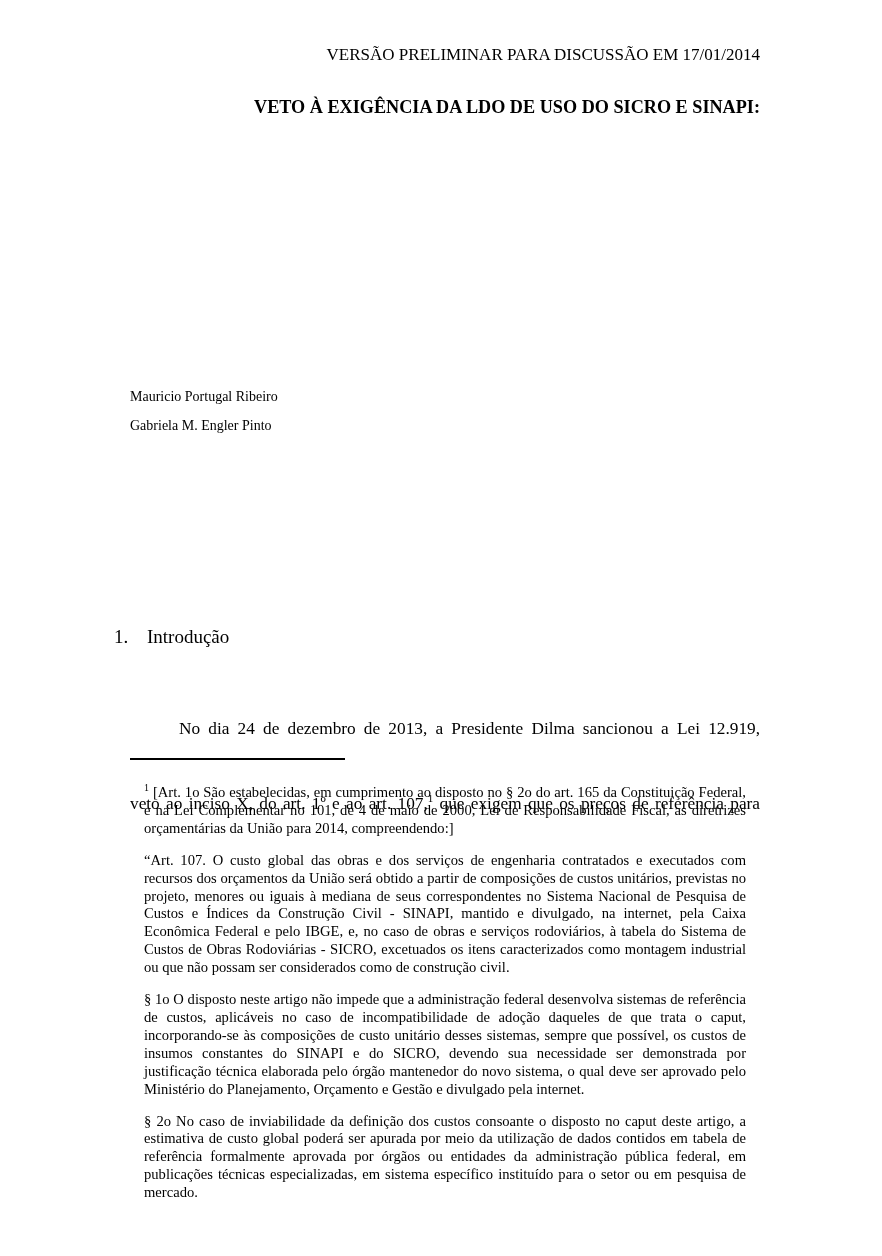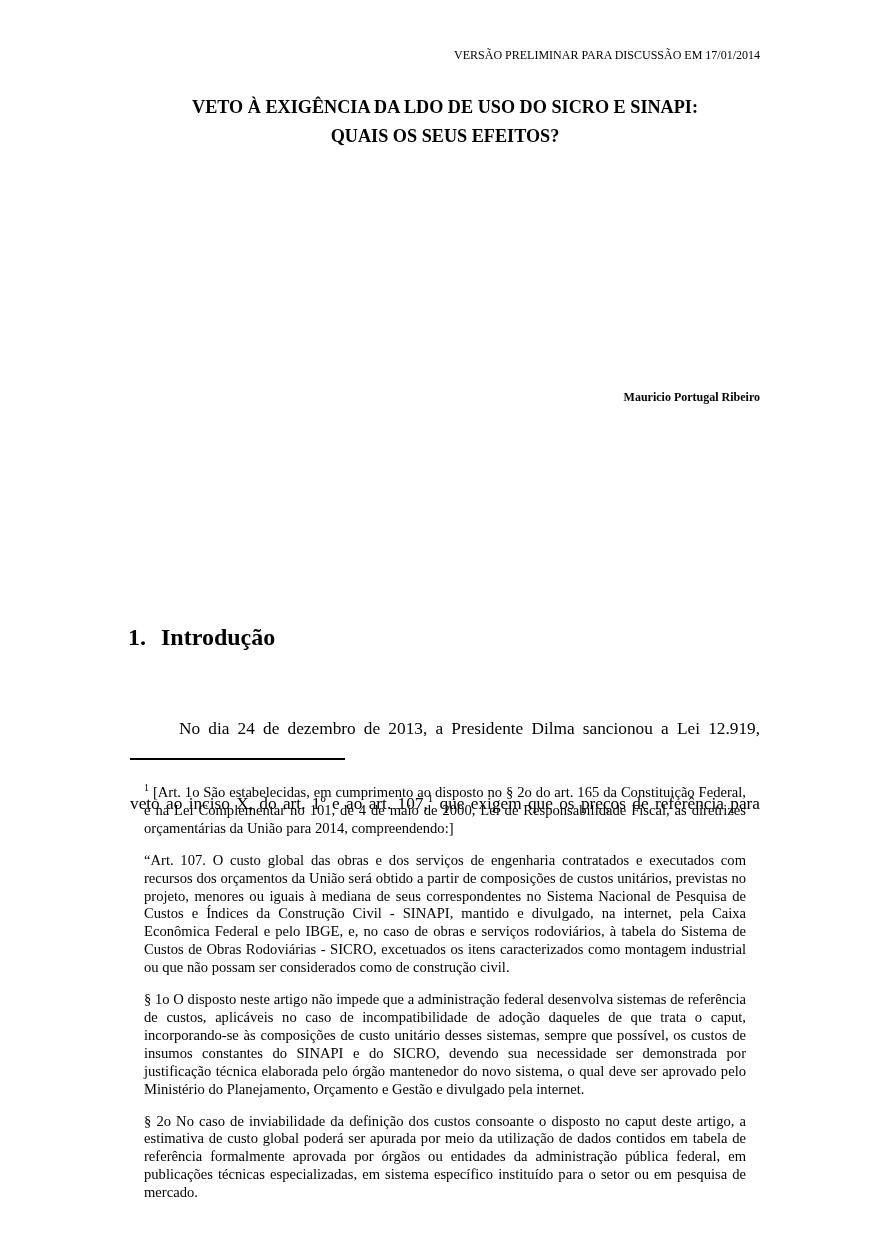--- a/index.html
+++ b/index.html
@@ -9,41 +9,41 @@
     height: 1256px;
     background: #ffffff;
     color: #000000;
     font-family: "Liberation Serif", "DejaVu Serif", serif;
     overflow: hidden;
   }
   .header-note {
     position: absolute;
     top: 44px; left: 130px; width: 630px;
     text-align: right;
-    font-size: 12px; line-height: 22px;
+    font-size: 17px; line-height: 22px;
   }
   .doc-title {
     position: absolute;
     top: 93px; left: 130px; width: 630px;
-    text-align: center;
+    text-align: right;
     font-weight: bold;
     font-size: 18.2px; line-height: 29px;
   }
   .authors {
     position: absolute;
     top: 383px; left: 130px; width: 630px;
-    text-align: right;
-    font-weight: bold;
-    font-size: 12px; line-height: 28.5px;
+    text-align: left;
+    font-weight: normal;
+    font-size: 14px; line-height: 28.5px;
   }
   .section-heading {
     position: absolute;
-    top: 625px; left: 128px; width: 630px;
-    font-weight: bold;
-    font-size: 24px; line-height: 24px;
+    top: 625px; left: 114px; width: 630px;
+    font-weight: normal;
+    font-size: 19px; line-height: 24px;
   }
   .sec-num { display: inline-block; width: 33px; }
   .body-para {
     position: absolute;
     top: 668px; left: 130px; width: 630px;
     font-size: 17.3px; line-height: 28.4px;
   }
   .bline { text-align: justify; text-align-last: justify; margin-top: 47px; }
   .bline.first { padding-left: 49px; }
   .body-para sup { font-size: 11px; line-height: 0; }
@@ -63,25 +63,25 @@
 </style>
 </head>
 <body>
 
 <div class="page">
 
   <div class="header-note">VERSÃO PRELIMINAR PARA DISCUSSÃO EM 17/01/2014</div>
 
   <div class="doc-title">
     <div>VETO À EXIGÊNCIA DA LDO DE USO DO SICRO E SINAPI:</div>
-    <div>QUAIS OS SEUS EFEITOS?</div>
   </div>
 
   <div class="authors">
     <div>Mauricio Portugal Ribeiro</div>
+    <div>Gabriela M. Engler Pinto</div>
   </div>
 
   <div class="section-heading">
     <span class="sec-num">1.</span><span>Introdução</span>
   </div>
 
   <div class="body-para">
     <div class="bline first">No dia 24 de dezembro de 2013, a Presidente Dilma sancionou a Lei 12.919,</div>
     <div class="bline"><span>veto ao inciso X, do art. 1º e ao art. 107,</span><sup>1</sup><span> que exigem que os preços de referência para</span></div>
   </div>

